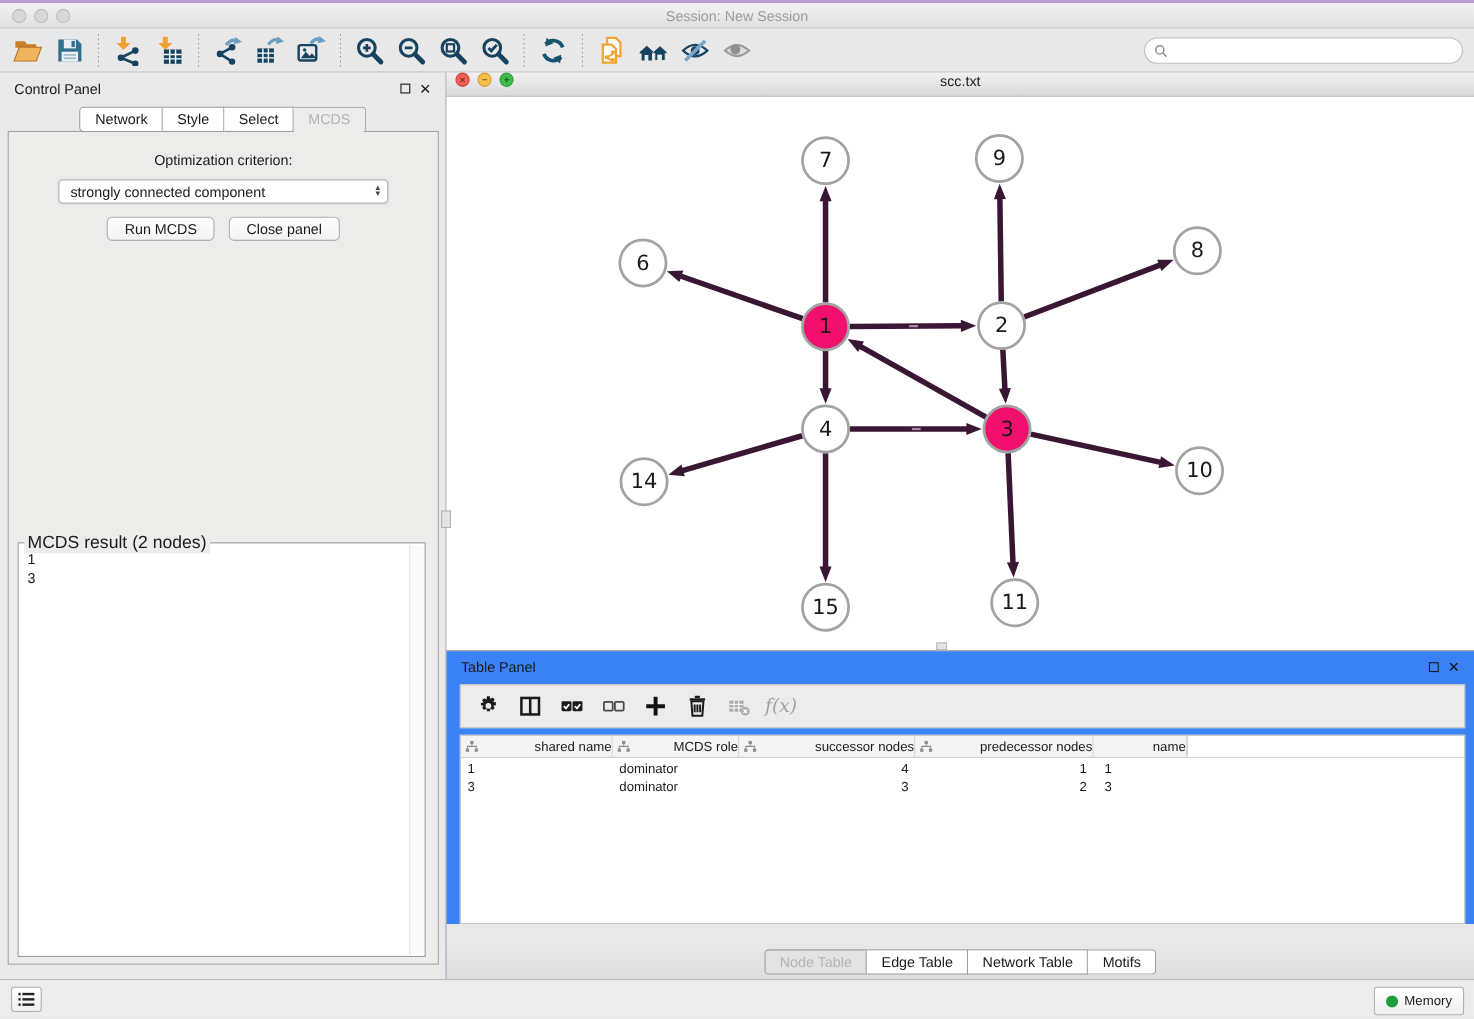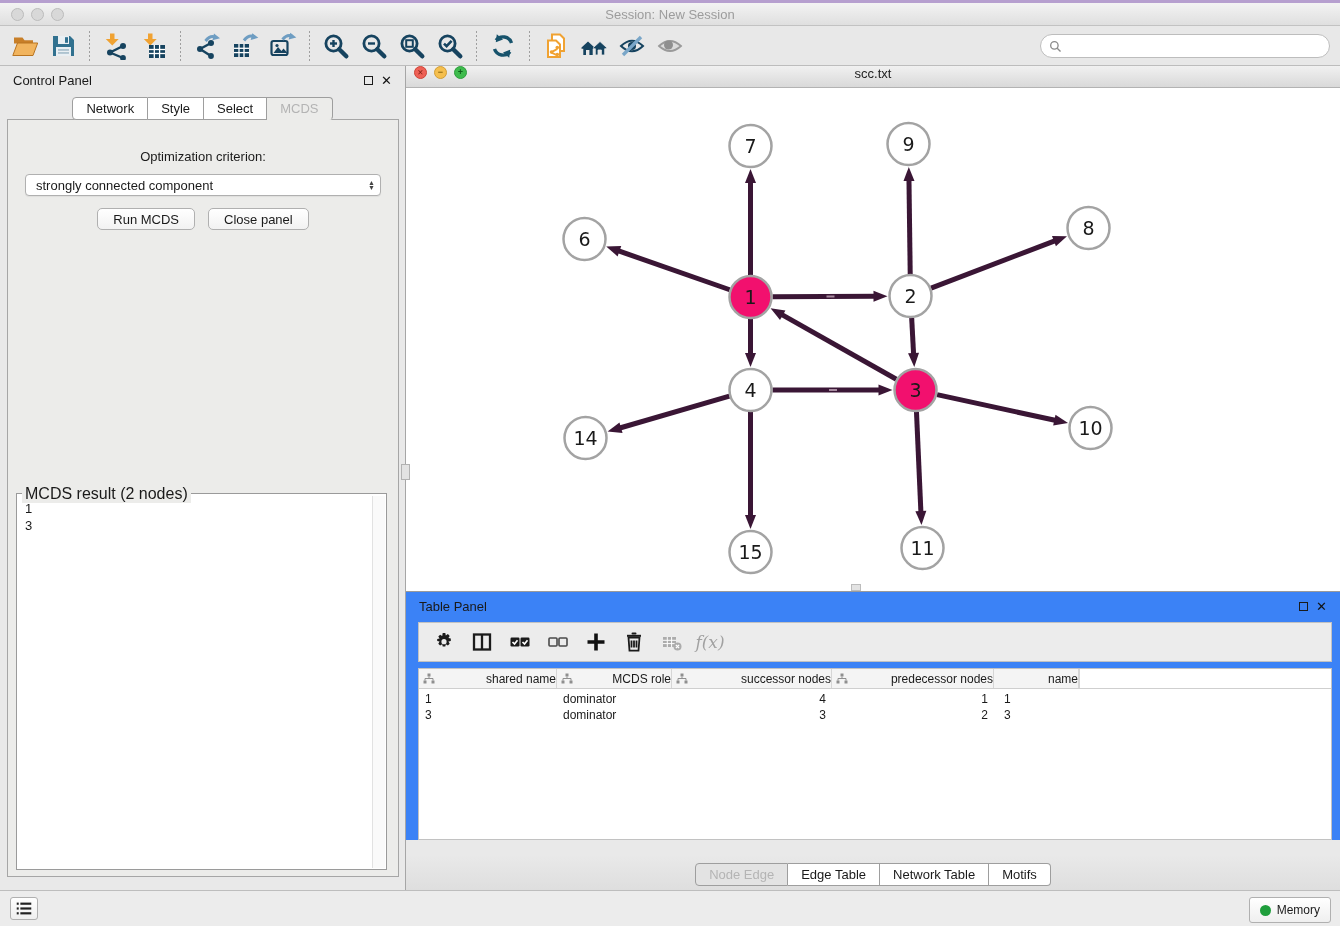--- a/index.html
+++ b/index.html
@@ -28,22 +28,22 @@
 .panel-header .ph-title{flex:1}
 .float-glyph{width:9px;height:9px;border:1.5px solid #1b1b1b;display:inline-block}
 .close-glyph{font-weight:700;font-size:13px;color:#111;line-height:1}
 .close-glyph::before{content:"\2715"}
 .cp-tabs{height:26px;display:flex;justify-content:center;align-items:flex-end;margin-bottom:-1px;position:relative;z-index:2}
 .seg-tab{height:23px;line-height:21px;padding:0 13px;background:#fff;border:1px solid #9e9e9e;border-left:none;font-size:13px}
 .seg-tab:first-child{border-left:1px solid #9e9e9e;border-radius:4px 0 0 4px}
 .seg-tab:last-child{border-radius:0 4px 4px 0}
 .cp-tabs .seg-tab.active{background:#ececea;color:#b4b4b4;border-bottom-color:#ececea}
 .cp-box{position:absolute;top:53px;left:7px;right:6px;bottom:13px;border:1px solid #a6a6a6;background:#ececea}
-.opt-label{text-align:center;margin-top:29px}
-.mac-select{margin:10px auto 0;width:356px;height:22px;background:#fff;border:1px solid #b0b0b0;border-radius:4px;display:flex;align-items:center;padding:0 5px 0 10px;box-shadow:0 1px 1px rgba(0,0,0,.06)}
+.opt-label{text-align:center;margin-top:18px}
+.mac-select{margin:10px auto 0;width:300px;height:22px;background:#fff;border:1px solid #b0b0b0;border-radius:4px;display:flex;align-items:center;padding:0 5px 0 10px;box-shadow:0 1px 1px rgba(0,0,0,.06)}
 .mac-select .sel-val{flex:1;white-space:nowrap;overflow:hidden}
 .stepper{display:flex;flex-direction:column;align-items:center;line-height:5.5px;font-size:7px;color:#444}
 .btn-row{display:flex;justify-content:center;gap:13px;margin-top:12px}
 .mac-btn{height:22px;padding:0 15px;background:linear-gradient(#fff,#f2f2f2);border:1px solid #b0b0b0;border-radius:5px;font-size:13px;display:flex;align-items:center}
 .result-group{position:absolute;left:8px;right:11px;bottom:6px;height:377px;border:1px solid #9a9a9a;background:#fff}
 .result-legend{position:absolute;top:-9px;left:5px;background:#ececea;padding:0 3px;font-size:16px}
 .result-area{position:absolute;top:2px;left:1px;right:1px;bottom:1px;display:flex}
 .result-text{flex:1;white-space:pre;padding:4px 7px;font-size:13px;line-height:17px}
 .result-scrollbar{width:13px;background:#fafafa;border-left:1px solid #e2e2e2}
 .split-handle-v{position:absolute;right:-5px;top:398px;width:9px;height:16px;background:#e3e3e3;border:1px solid #b2b2b2;z-index:6}
@@ -571,21 +571,21 @@
               <div class="td" style="width: 138px; text-align: left;">3</div>
               <div class="td" style="width: 115px; text-align: left;">dominator</div>
               <div class="td" style="width: 160px; text-align: right;">3</div>
               <div class="td" style="width: 162px; text-align: right;">2</div>
               <div class="td" style="width: 85px; text-align: left; padding-left: 10px;">3</div>
             </div>
           </div>
       </div>
       <div class="tp-footer">
         <div class="tp-tabs">
-            <div class="seg-tab active">Node Edge</div>
+            <div class="seg-tab active">Node Table</div>
             <div class="seg-tab">Edge Table</div>
             <div class="seg-tab">Network Table</div>
             <div class="seg-tab">Motifs</div>
           </div>
       </div>
     </div>
   </div>
 </div>
 
 <div class="status-bar">

